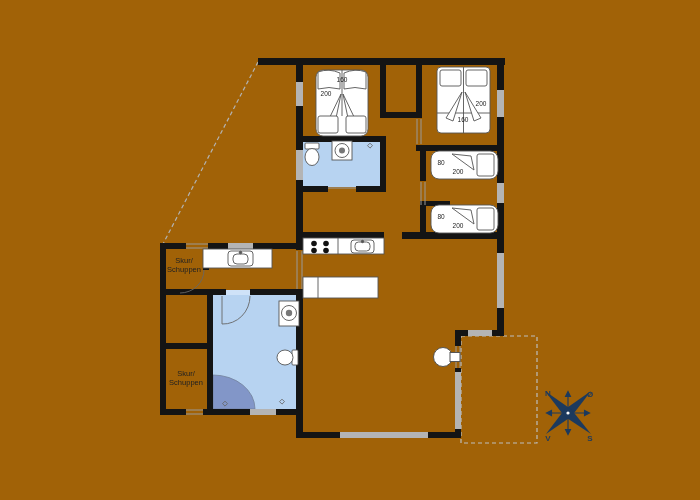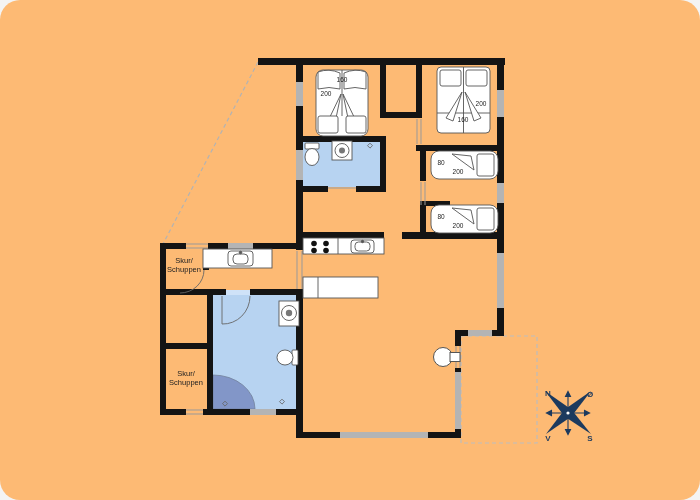--- a/index.html
+++ b/index.html
@@ -1,17 +1,17 @@
 <!DOCTYPE html>
 <html><head>
 <meta charset="utf-8">
 <style>
   html,body{margin:0;padding:0;background:#f4f4f4;}
-  #canvas{position:relative;width:700px;height:500px;background:#fdba74;overflow:hidden;
-          font-family:"Liberation Sans", sans-serif;border-radius:20px;}
+  #canvas{position:relative;width:700px;height:500px;background:#a16207;overflow:hidden;
+          font-family:"Liberation Sans", sans-serif;}
   svg{position:absolute;left:0;top:0;}
   text{font-family:"Liberation Sans", sans-serif;fill:#222;}
   .dim{font-size:6.5px;}
   .shed{font-size:7.5px;}
   .compass-letter{font-size:8px;font-weight:bold;fill:#1c3a5e;}
 </style>
 </head>
 <body>
 
 <div id="canvas">

